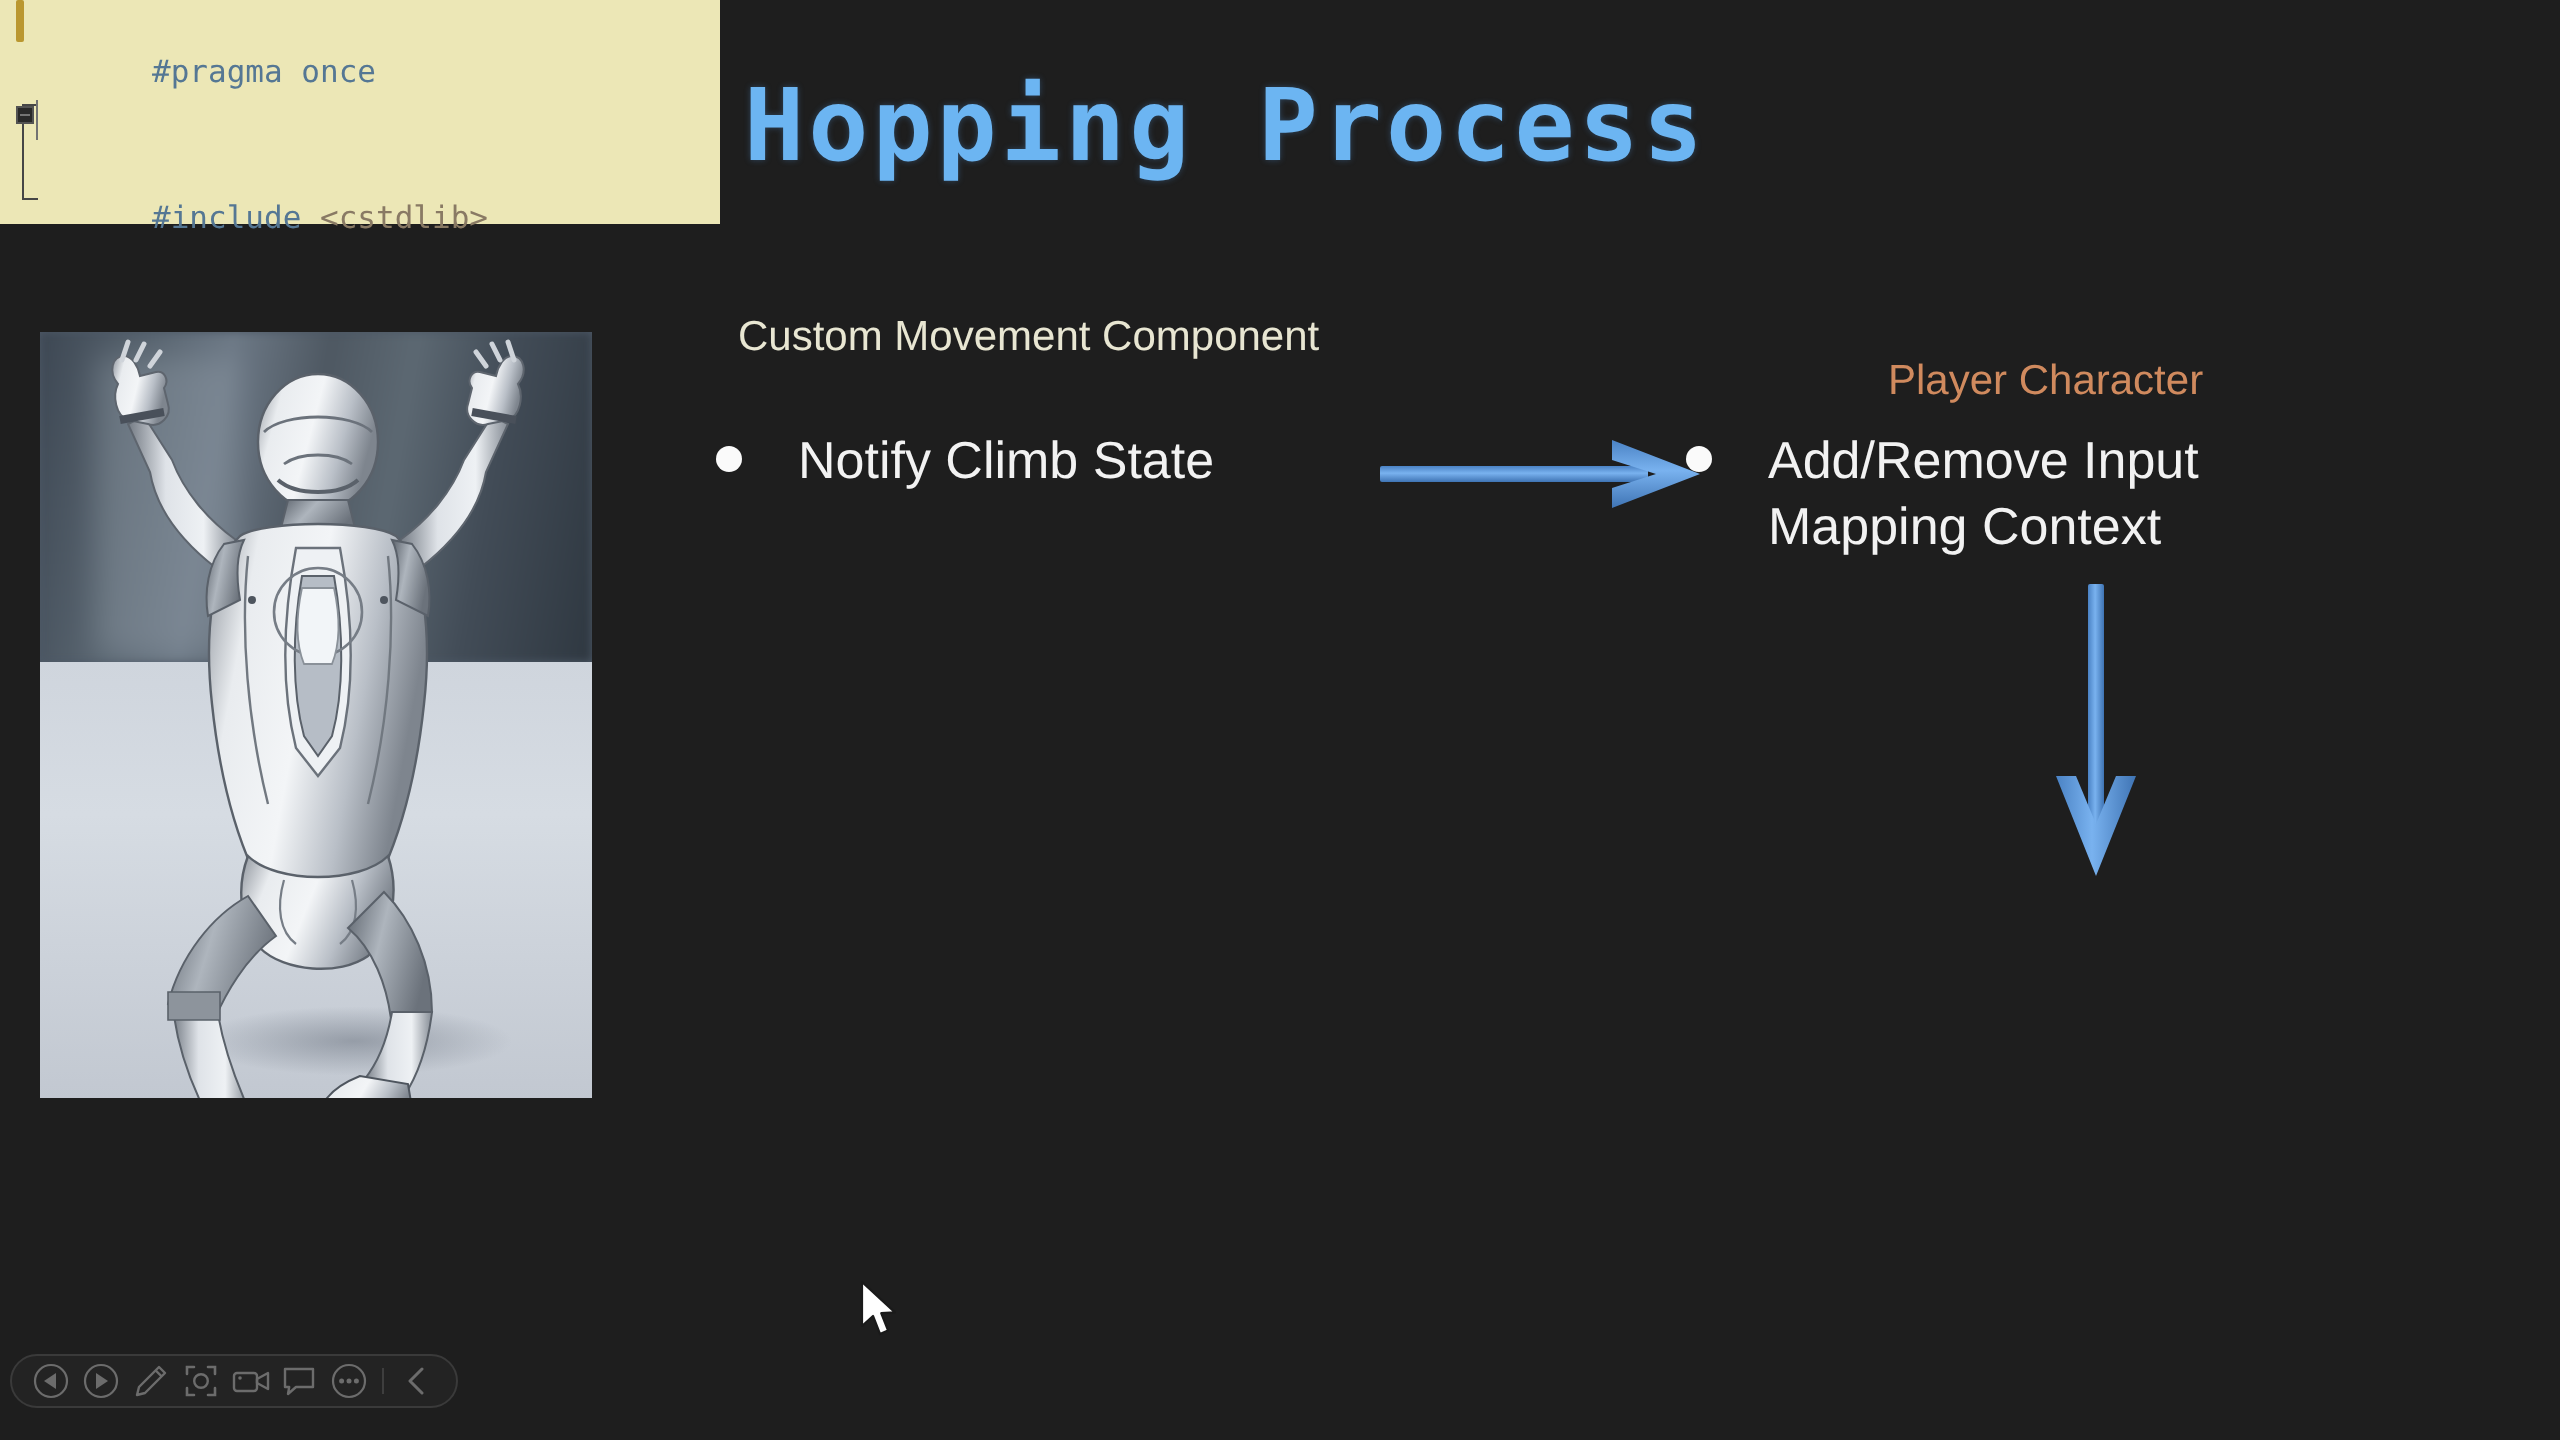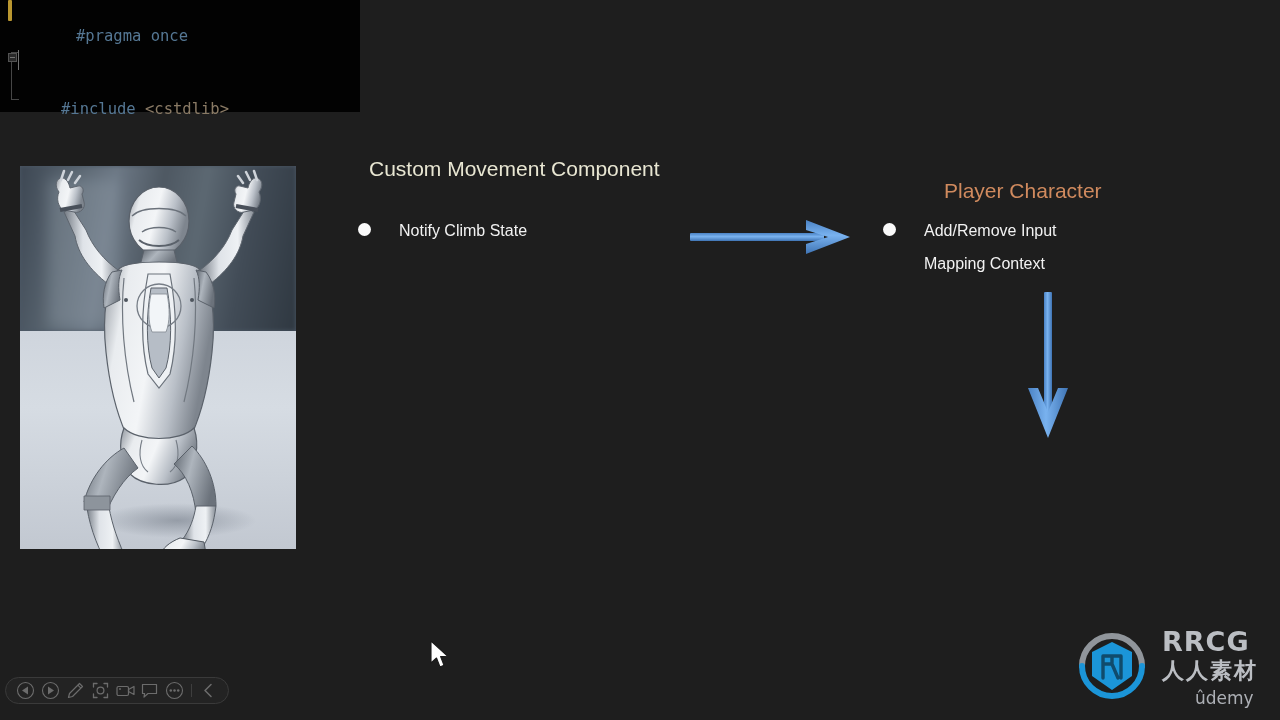--- a/index.html
+++ b/index.html
@@ -12,21 +12,21 @@
   #slide {
     position:relative;
     width:1280px; height:720px;
     background:#1e1e1e;
   }
 
   
   #code-editor {
     position:absolute; left:0; top:0;
     width:360px; height:112px;
-    background:#000000;
+    background:#fef9c3;
     font-family:"DejaVu Sans Mono", monospace;
     font-size:15.5px;
     line-height:24px;
     padding-top:0px;
     opacity:.92;
   }
   .code-line { position:absolute; white-space:pre; }
   .gutter-mark {
     position:absolute; left:8px; top:0px;
     width:4px; height:21px; background:#c8a232; border-radius:1px;
@@ -103,27 +103,27 @@
 
   .bullet-row { position:absolute; display:flex; align-items:flex-start; }
   .bullet-dot {
     width:13px; height:13px; border-radius:50%;
     background:#fafafa;
     flex:none;
     margin-top:9px;
   }
   .bullet-text {
     color:#f2f2f2;
-    font-size:16px;
+    font-size:26px;
     line-height:33px;
     margin-left:28px;
     white-space:pre-line;
   }
   #bullet-left  { left:358px; top:214px; }
-  #bullet-right { left:883px; top:214px; }
+  #bullet-right { left:843px; top:214px; }
 
   
   #arrow-right-1 { position:absolute; left:688px; top:216px; }
   #arrow-down-1  { position:absolute; left:1020px; top:290px; }
 
   
   #mouse-cursor { position:absolute; left:429px; top:640px; }
 
   
   #player-toolbar {
@@ -177,25 +177,26 @@
     <div class="gutter-mark"></div>
     <div class="fold-bracket"></div>
     <div class="fold-box"></div>
     <div class="ln-caret"></div>
 
     <div class="code-line" style="left:20px; top:0px;">
       <span class="kw-pragma">#pragma</span><span class="kw-pragma"> </span><span class="kw-pragma">once</span>
     </div>
 
 
-    <div class="code-line" style="left:5px; top:73px;">
+    <div class="code-line" style="left:20px; top:73px;">
       <span class="kw-inc">#include</span><span> </span><span class="hdr">&lt;cstdlib&gt;</span>
     </div>
   </div>
 
+  <div id="slide-title">Hopping Process</div>
 
   <div id="character-image">
     <div class="bg-top"></div>
     <div class="bg-floor"></div>
     <div class="floor-shadow"></div>
     <svg width="276" height="383" viewBox="0 0 276 383">
       <defs>
         <linearGradient id="metal" x1="0" y1="0" x2="1" y2="0.3">
           <stop offset="0%" stop-color="#8e949c"></stop>
           <stop offset="22%" stop-color="#e9ecef"></stop>
@@ -367,26 +368,14 @@
 
     <div class="tb-sep"></div>
 
     <div class="tb-btn">
       <svg width="15" height="17" viewBox="0 0 15 17">
         <path d="M10 2.5 L4 8.5 L10 14.5" fill="none" stroke="#a8a8a8" stroke-width="1.5" stroke-linecap="round" stroke-linejoin="round"></path>
       </svg>
     </div>
   </div>
 
-  <div id="watermark">
-    <svg class="wm-logo" width="84" height="84" viewBox="0 0 84 84">
-      <path d="M12 42 A30 30 0 0 1 72 42" fill="none" stroke="#9aa0a6" stroke-width="6" stroke-linecap="round"></path>
-      <path d="M72 42 A30 30 0 0 1 12 42" fill="none" stroke="#1ba0e8" stroke-width="6" stroke-linecap="round"></path>
-      <path d="M42 18 L62 28 L62 52 L42 66 L22 52 L22 28 Z" fill="#1ba0e8"></path>
-      <path d="M33 32 L33 54 M33 32 L42 32 L42 40 L33 40 M42 40 L48 54
-               M51 32 L51 54 M51 32 L42 32" fill="none" stroke="#0f4f73" stroke-width="3.4" stroke-linecap="round"></path>
-    </svg>
-    <div class="wm-rrcg">RRCG</div>
-    <div class="wm-cn">人人素材</div>
-    <div class="wm-udemy">ûdemy</div>
-  </div>
 
 </div>
 
 </body></html>

